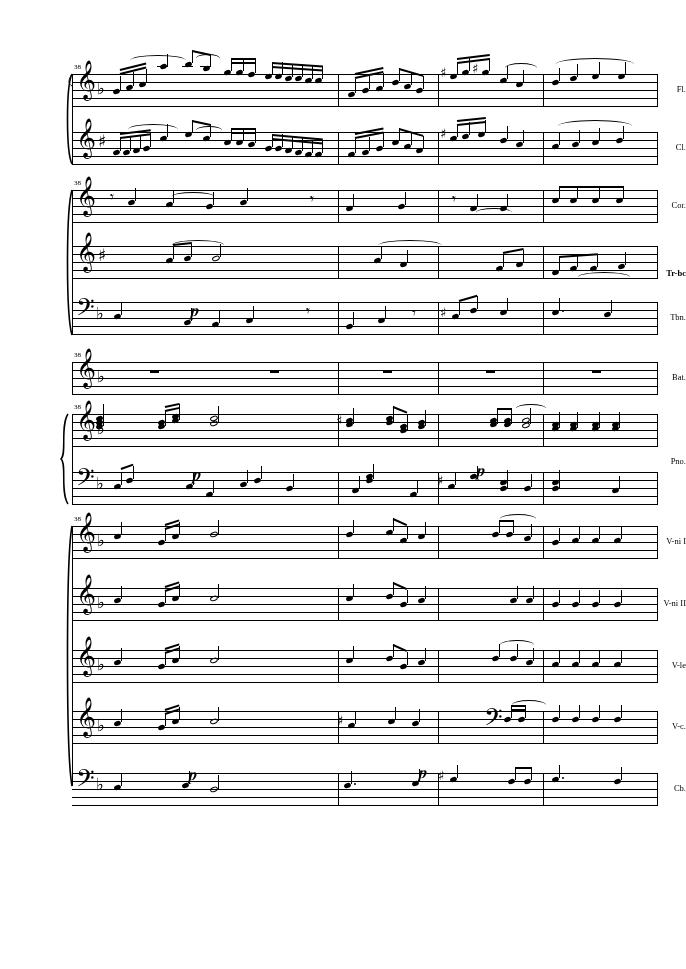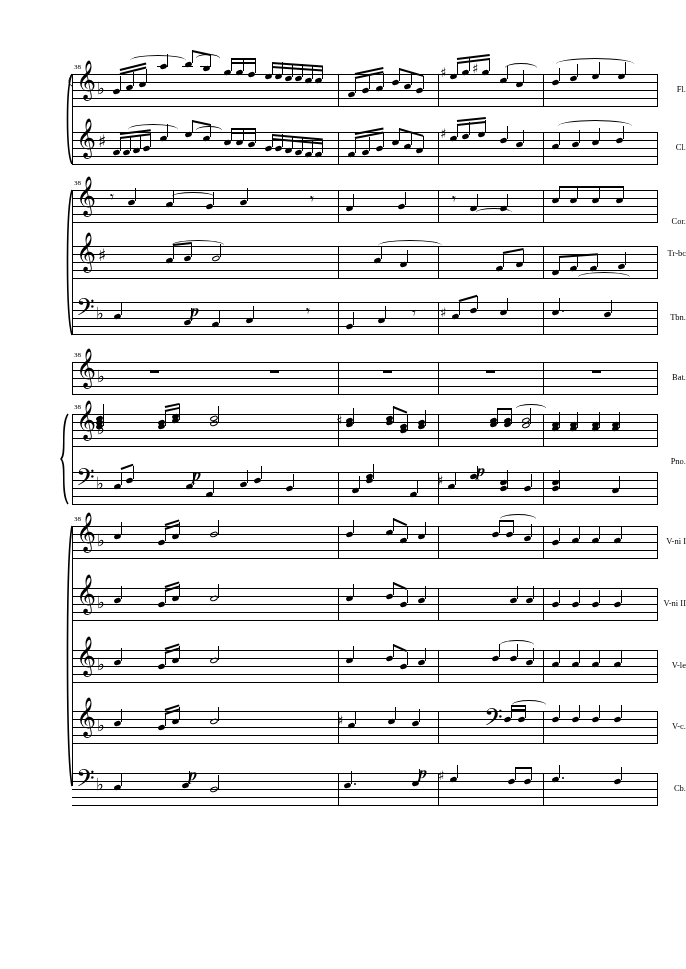--- a/index.html
+++ b/index.html
@@ -388,21 +388,21 @@
     <div class="slur" style="left:558px;top:120px;width:74px;height:11px;"></div>
     <div class="barline" style="left:657px;top:132px;height:33px;"></div>
   </div>
 
   <div class="group" style="top:0;height:160px;">
     <div class="sysbar" style="top:190px;height:145px;"></div>
     <svg style="position:absolute;left:64px;top:188px;" width="10" height="149">
       <path d="M8 2 C2 22, 2 127, 8 147" stroke="#000" fill="none" stroke-width="1.6"></path>
     </svg>
 
-    <div class="inst-label" style="top:216px;">Cor.</div>
+    <div class="inst-label" style="top:200px;">Cor.</div>
     <div class="measure-num" style="left:74px;top:179px;">38</div>
     <div class="stave" style="top:190px;">
       <div class="line l0"></div>
         <div class="line l1"></div>
         <div class="line l2"></div>
         <div class="line l3"></div>
         <div class="line l4"></div>
     </div>
     <div class="clef treble" style="left:76px;top:178px;">𝄞</div>
 
@@ -436,21 +436,21 @@
       <div class="stem" style="left:559px;top:186px;height:13px;"></div>
     <div class="nh" style="left:570px;top:198px;"></div>
       <div class="stem" style="left:577px;top:186px;height:13px;"></div>
     <div class="nh" style="left:592px;top:198px;"></div>
       <div class="stem" style="left:599px;top:186px;height:13px;"></div>
     <div class="nh" style="left:616px;top:198px;"></div>
       <div class="stem" style="left:623px;top:186px;height:13px;"></div>
     <div class="beam" style="left:559px;top:186px;width:65px;"></div>
     <div class="barline" style="left:657px;top:190px;height:33px;"></div>
 
-    <div class="inst-label" style="top:248px;">Tr-bc</div>
+    <div class="inst-label" style="top:268px;font-weight:bold;">Tr-bc</div>
     <div class="stave" style="top:246px;">
       <div class="line l0"></div>
         <div class="line l1"></div>
         <div class="line l2"></div>
         <div class="line l3"></div>
         <div class="line l4"></div>
     </div>
     <div class="clef treble" style="left:76px;top:234px;">𝄞</div>
     <div class="keysig" style="left:98px;top:247px;">♯</div>
 

